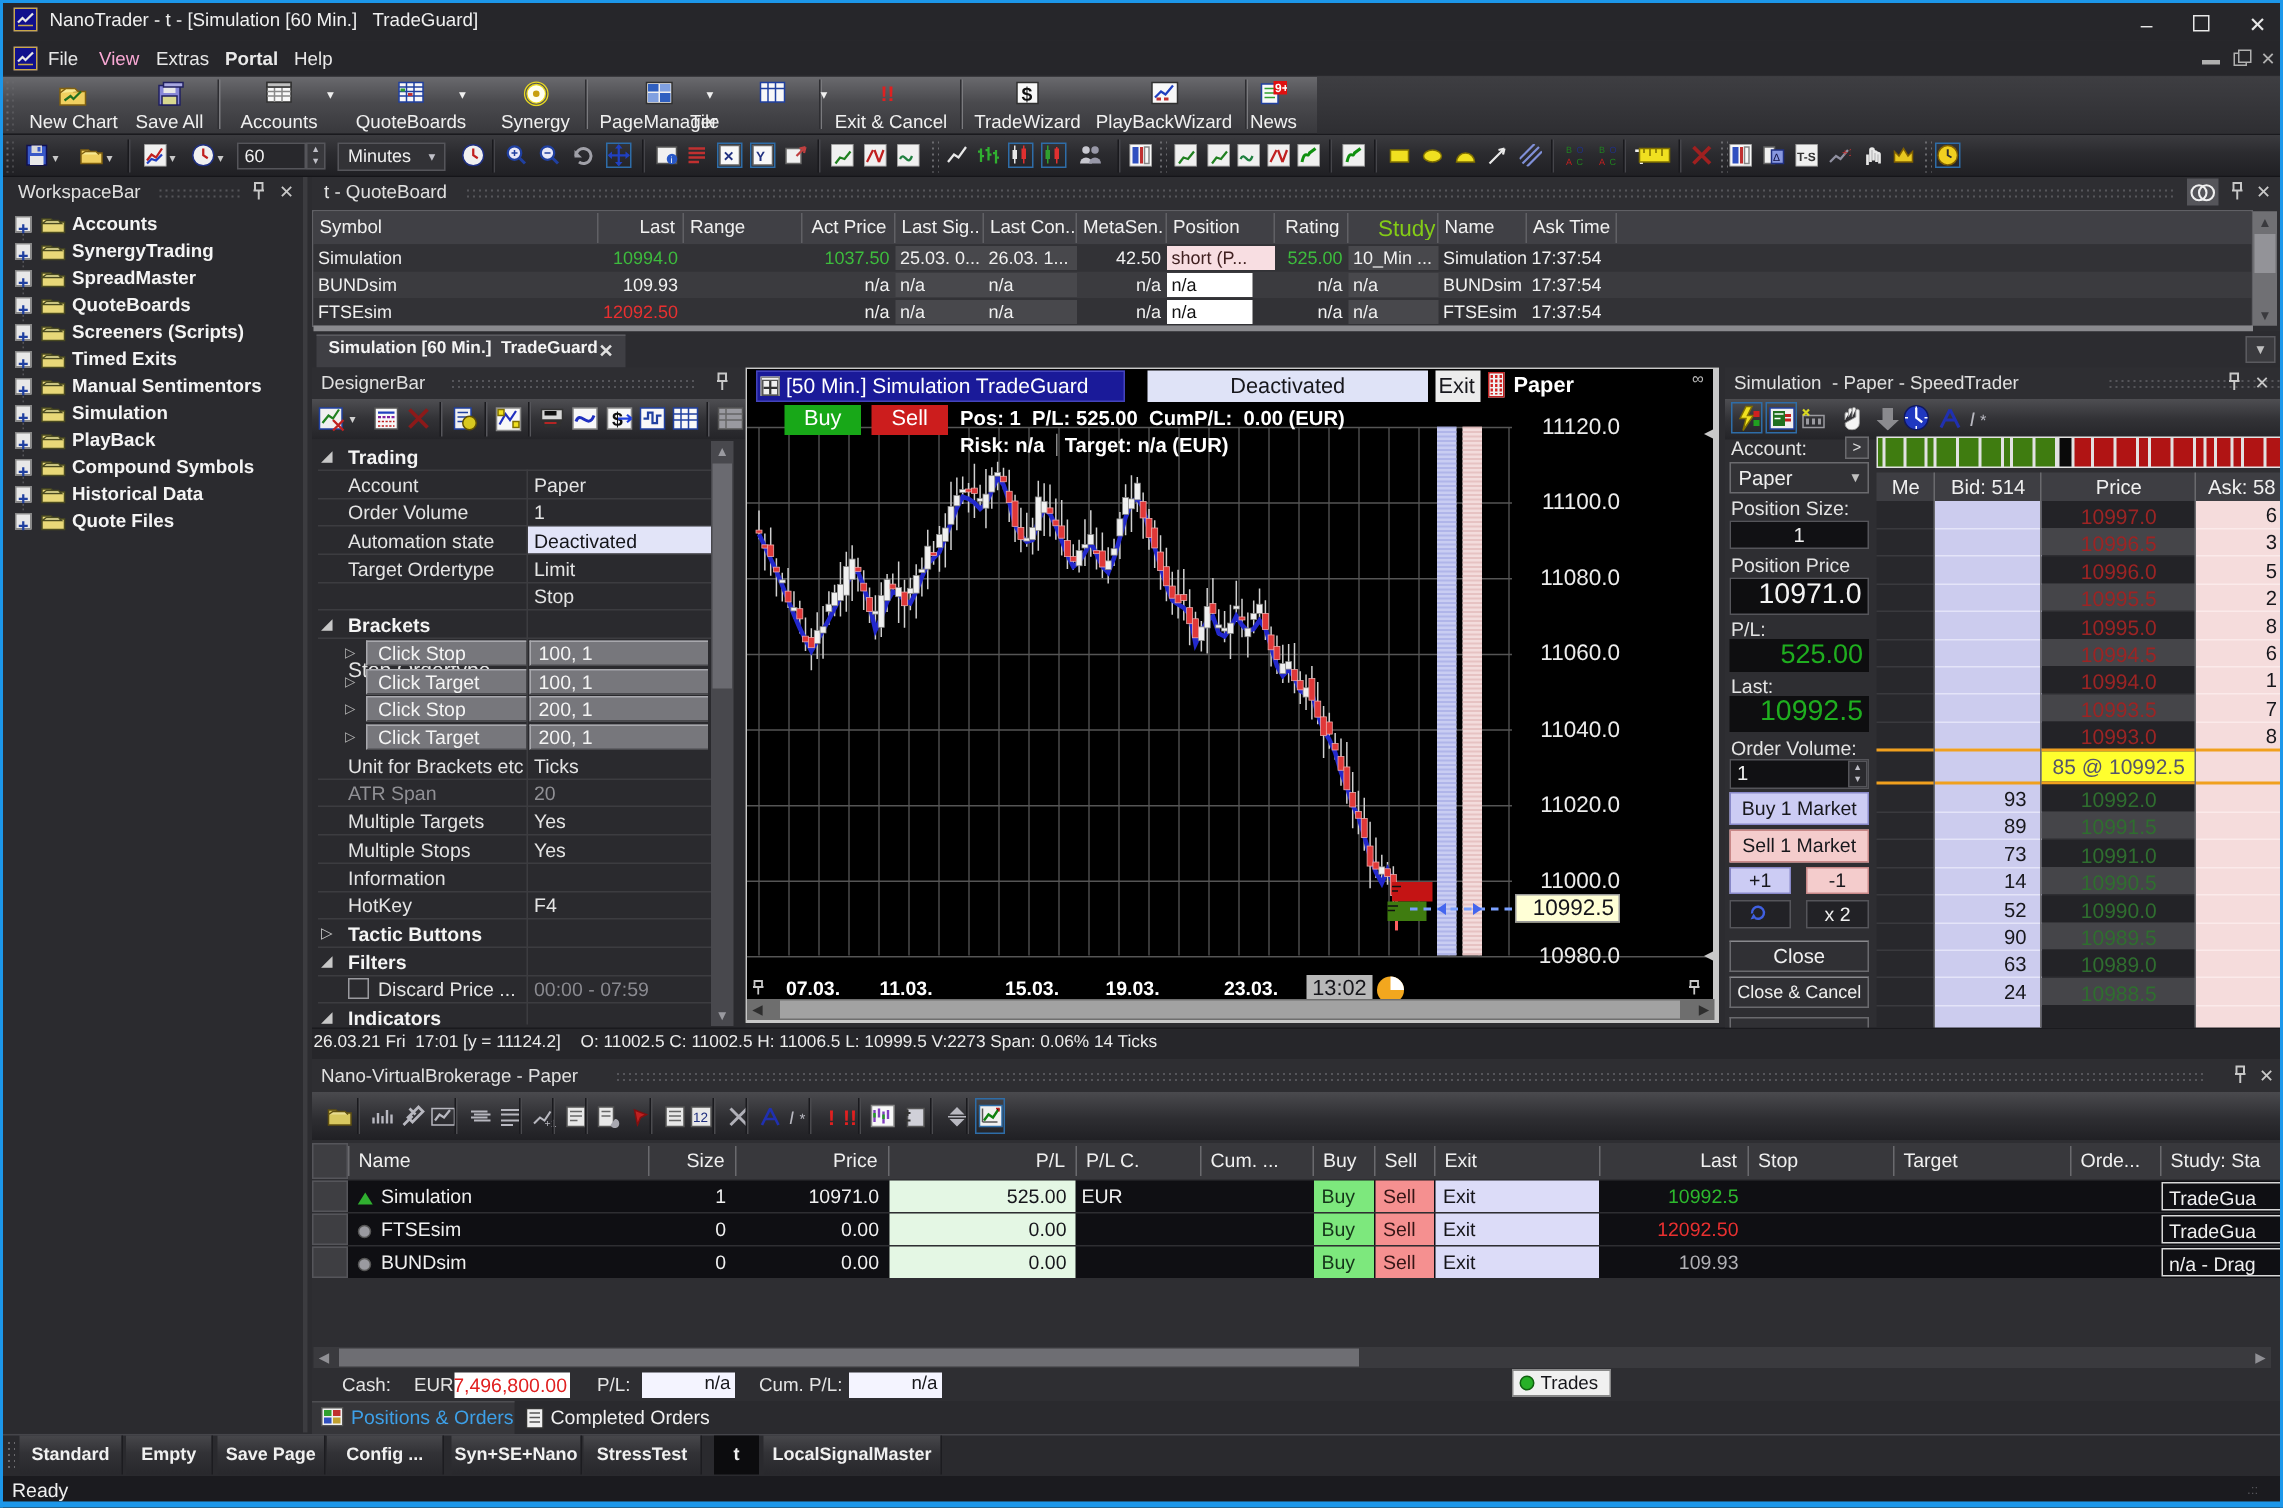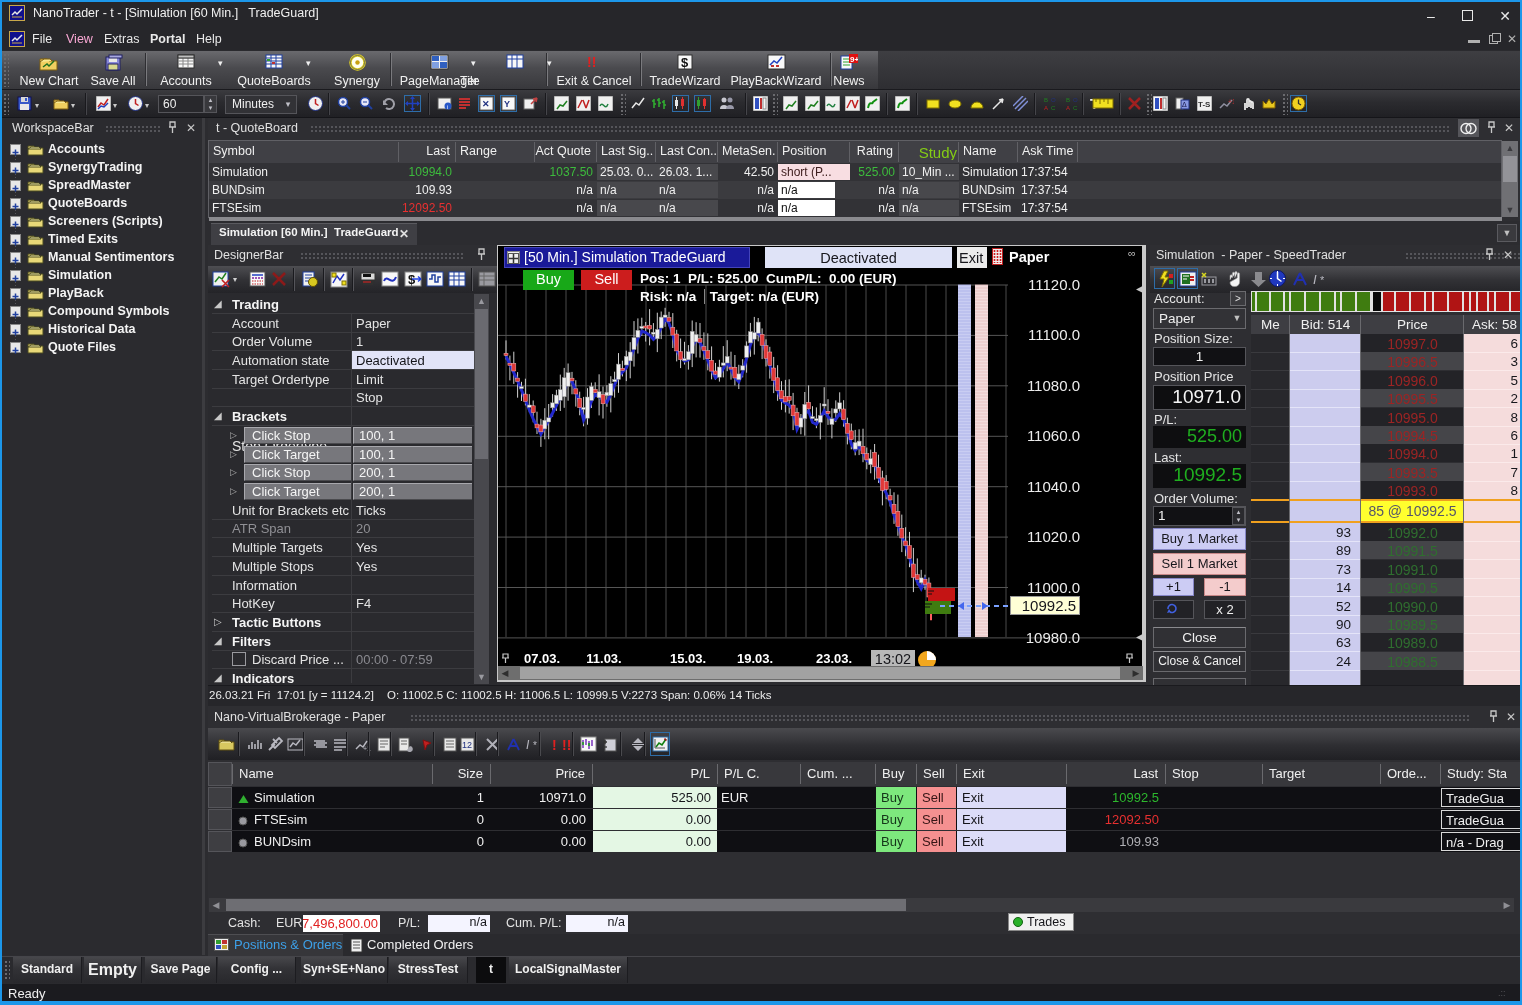--- a/index.html
+++ b/index.html
@@ -540,21 +540,21 @@
     </svg></div>
 <div style="position:absolute;left:1504px;top:121px;width:12px;height:14px;color:#c8c8c8;font-size:12px;">✕</div>
 <div style="position:absolute;left:208px;top:140px;width:1294px;height:78px;background:#2a2a2e;border:1px solid #606065;"></div>
 <div style="position:absolute;left:209px;top:141px;width:1292px;height:22px;background:#404045;"></div>
 <div class="tt" style="position:absolute;left:209px;top:144px;width:188px;height:16px;font-size:12.5px;color:#f0f0f0;text-align:left;padding-left:4px;">Symbol</div>
 <div style="position:absolute;left:398px;top:142px;width:1px;height:20px;background:#606065;"></div>
 <div class="tt" style="position:absolute;left:399px;top:144px;width:55px;height:16px;font-size:12.5px;color:#f0f0f0;text-align:right;padding-right:4px;">Last</div>
 <div style="position:absolute;left:455px;top:142px;width:1px;height:20px;background:#606065;"></div>
 <div class="tt" style="position:absolute;left:456px;top:144px;width:77px;height:16px;font-size:12.5px;color:#f0f0f0;text-align:left;padding-left:4px;">Range</div>
 <div style="position:absolute;left:534px;top:142px;width:1px;height:20px;background:#606065;"></div>
-<div class="tt" style="position:absolute;left:535px;top:144px;width:60px;height:16px;font-size:12.5px;color:#f0f0f0;text-align:right;padding-right:4px;">Act Quote</div>
+<div class="tt" style="position:absolute;left:535px;top:144px;width:60px;height:16px;font-size:12.5px;color:#f0f0f0;text-align:right;padding-right:4px;">Act Price</div>
 <div style="position:absolute;left:596px;top:142px;width:1px;height:20px;background:#606065;"></div>
 <div class="tt" style="position:absolute;left:597px;top:144px;width:57px;height:16px;font-size:12.5px;color:#f0f0f0;text-align:left;padding-left:4px;">Last Sig...</div>
 <div style="position:absolute;left:655px;top:142px;width:1px;height:20px;background:#606065;"></div>
 <div class="tt" style="position:absolute;left:656px;top:144px;width:60px;height:16px;font-size:12.5px;color:#f0f0f0;text-align:left;padding-left:4px;">Last Con...</div>
 <div style="position:absolute;left:717px;top:142px;width:1px;height:20px;background:#606065;"></div>
 <div class="tt" style="position:absolute;left:718px;top:144px;width:58px;height:16px;font-size:12.5px;color:#f0f0f0;text-align:left;padding-left:4px;">MetaSen...</div>
 <div style="position:absolute;left:777px;top:142px;width:1px;height:20px;background:#606065;"></div>
 <div class="tt" style="position:absolute;left:778px;top:144px;width:70px;height:16px;font-size:12.5px;color:#f0f0f0;text-align:left;padding-left:4px;">Position</div>
 <div style="position:absolute;left:849px;top:142px;width:1px;height:20px;background:#606065;"></div>
 <div class="tt" style="position:absolute;left:850px;top:144px;width:47px;height:16px;font-size:12.5px;color:#f0f0f0;text-align:right;padding-right:4px;">Rating</div>
@@ -1461,21 +1461,21 @@
     </svg></div>
 <div class="tt" style="position:absolute;left:234px;top:937px;width:110px;height:16px;font-size:13px;color:#3da0e8;">Positions &amp; Orders</div>
 <div style="position:absolute;left:350px;top:938px;width:13px;height:15px;"><svg width="13" height="15" viewBox="0 0 13 15">
       <rect x="1" y="1" width="11" height="13" fill="#f0f0f0" stroke="#333"></rect>
       <path d="M3 4 h7 M3 7 h7 M3 10 h7" stroke="#555"></path>
     </svg></div>
 <div class="tt" style="position:absolute;left:367px;top:937px;width:140px;height:16px;font-size:13px;color:#f0f0f0;">Completed Orders</div>
 <div style="position:absolute;left:0px;top:956px;width:1522px;height:28px;background:#2a2a2e;border-top:1px solid #45454a;"></div>
 <div class="grip" style="position:absolute;left:4px;top:960px;width:6px;height:20px;"></div>
 <div style="position:absolute;left:13px;top:957px;width:69px;height:26px;background:linear-gradient(#47474b,#323236 45%,#28282c);border-right:1px solid #1c1c20;color:#f0f0f0;font-size:12px;font-weight:bold;text-align:center;line-height:25px;" class="tt">Standard</div>
-<div style="position:absolute;left:84px;top:957px;width:58px;height:26px;background:linear-gradient(#47474b,#323236 45%,#28282c);border-right:1px solid #1c1c20;color:#f0f0f0;font-size:16px;font-weight:bold;text-align:center;line-height:25px;" class="tt">Empty</div>
+<div style="position:absolute;left:84px;top:957px;width:58px;height:26px;background:linear-gradient(#47474b,#323236 45%,#28282c);border-right:1px solid #1c1c20;color:#f0f0f0;font-size:12px;font-weight:bold;text-align:center;line-height:25px;" class="tt">Empty</div>
 <div style="position:absolute;left:145px;top:957px;width:72px;height:26px;background:linear-gradient(#47474b,#323236 45%,#28282c);border-right:1px solid #1c1c20;color:#f0f0f0;font-size:12px;font-weight:bold;text-align:center;line-height:25px;" class="tt">Save Page</div>
 <div style="position:absolute;left:218px;top:957px;width:78px;height:26px;background:linear-gradient(#47474b,#323236 45%,#28282c);border-right:1px solid #1c1c20;color:#f0f0f0;font-size:12px;font-weight:bold;text-align:center;line-height:25px;" class="tt">Config ...</div>
 <div style="position:absolute;left:301px;top:957px;width:87px;height:26px;background:linear-gradient(#47474b,#323236 45%,#28282c);border-right:1px solid #1c1c20;color:#f0f0f0;font-size:12px;font-weight:bold;text-align:center;line-height:25px;" class="tt">Syn+SE+Nano</div>
 <div style="position:absolute;left:389px;top:957px;width:79px;height:26px;background:linear-gradient(#47474b,#323236 45%,#28282c);border-right:1px solid #1c1c20;color:#f0f0f0;font-size:12px;font-weight:bold;text-align:center;line-height:25px;" class="tt">StressTest</div>
 <div style="position:absolute;left:476px;top:957px;width:30px;height:26px;background:#0c0c0e;color:#f0f0f0;font-size:12px;font-weight:bold;text-align:center;line-height:25px;">t</div>
 <div style="position:absolute;left:509px;top:957px;width:119px;height:26px;background:linear-gradient(#47474b,#323236 45%,#28282c);border-right:1px solid #1c1c20;color:#f0f0f0;font-size:12px;font-weight:bold;text-align:center;line-height:25px;" class="tt">LocalSignalMaster</div>
 <div style="position:absolute;left:0px;top:984px;width:1522px;height:17px;background:#1b1b1f;"></div>
 <div class="tt" style="position:absolute;left:8px;top:986px;width:100px;height:15px;font-size:13px;color:#f0f0f0;">Ready</div>
 <div style="position:absolute;left:1498px;top:988px;width:16px;height:10px;color:#55555a;font-size:9px;">.::</div>
 </body></html>

